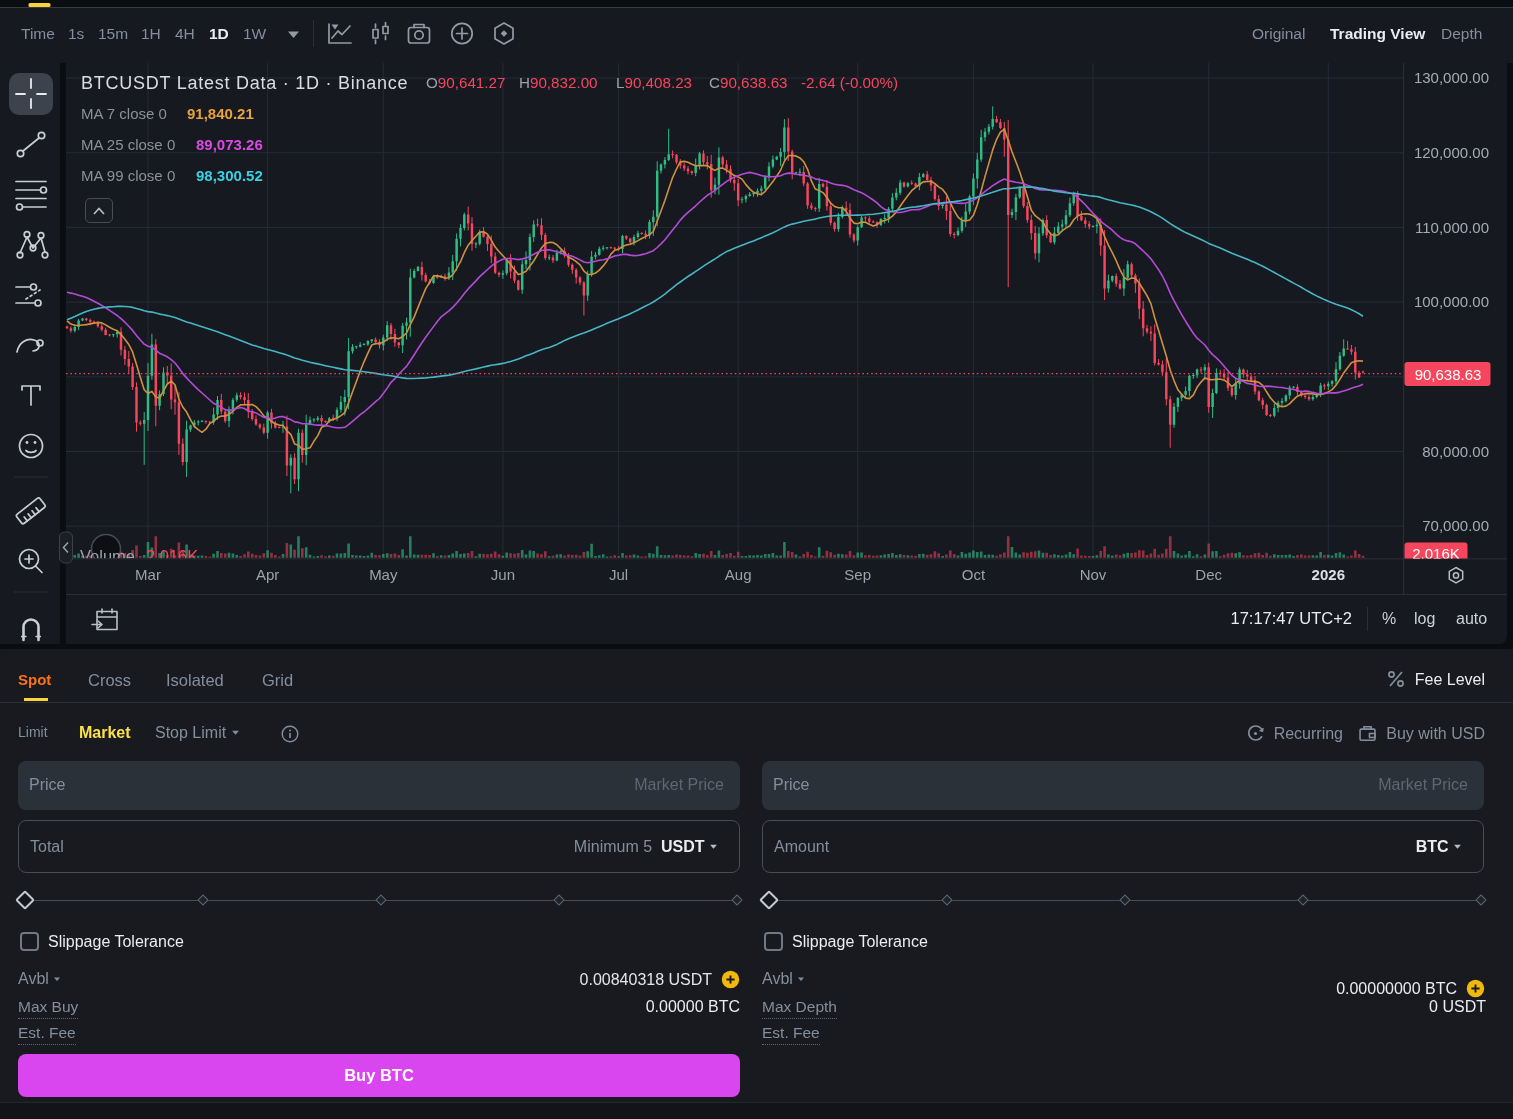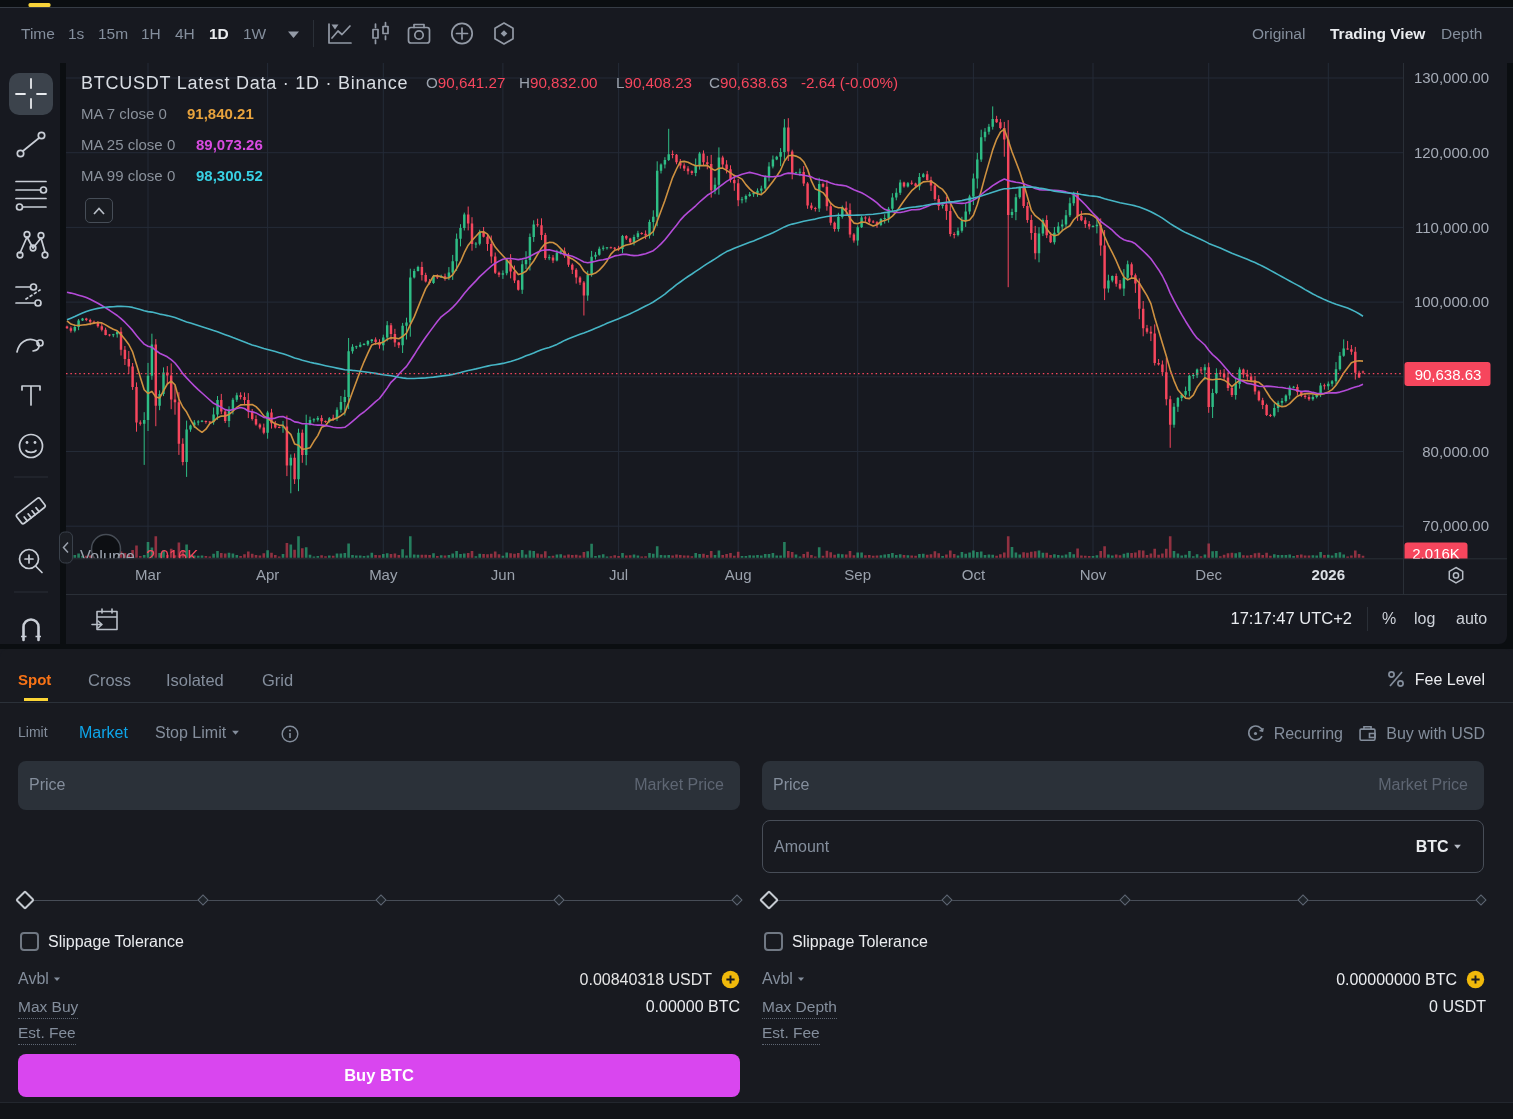--- a/index.html
+++ b/index.html
@@ -200,21 +200,21 @@
 <div class="abs" style="left:24px;top:48.5px;width:24px;height:3px;background:#FCD535"></div>
 <div class="abs" style="right:28px;top:20px;font-size:16px;color:#EAECEF"><svg width="20" height="20" viewBox="0 0 20 20" style="vertical-align:-4px">
           <g fill="none" stroke="#848E9C" stroke-width="1.7">
             <circle cx="5.5" cy="5.5" r="2.6"></circle>
             <circle cx="14.5" cy="14.5" r="2.6"></circle>
             <path d="M16 3L4 17"></path>
           </g>
         </svg>&nbsp; Fee Level</div>
 <div class="abs" style="left:0;top:52.5px;width:1513px;height:1px;background:#2B3139"></div>
 <div class="abs" style="left:18px;top:75px;font-size:14px;color:#848E9C">Limit</div>
-<div class="abs" style="left:79px;top:75px;font-size:16px;font-weight:normal;color:#0ea5e9">Market</div>
+<div class="abs" style="left:79px;top:75px;font-size:16px;font-weight:bold;color:#fde047">Market</div>
 <div class="abs" style="left:155px;top:75px;font-size:16px;color:#848E9C">Stop Limit <svg width="9" height="9" viewBox="0 0 10 10" style="vertical-align:1px">
           <path d="M1.2 3l3.8 4.4L8.8 3z" fill="#848E9C"></path>
         </svg></div>
 <div class="abs" style="left:281px;top:76px"><svg width="18" height="18" viewBox="0 0 18 18" style="vertical-align:-3.5px">
           <circle cx="9" cy="9" r="7.8" fill="none" stroke="#848E9C" stroke-width="1.4"></circle>
           <path d="M9 8v5" stroke="#848E9C" stroke-width="1.6"></path>
           <circle cx="9" cy="5.4" r="1" fill="#848E9C"></circle>
         </svg></div>
 <div class="abs" style="right:170px;top:75px;font-size:16px;color:#848E9C"><svg width="19" height="19" viewBox="0 0 24 24" style="vertical-align:-4px">
           <g fill="none" stroke="#848E9C" stroke-width="2">
@@ -224,20 +224,23 @@
           <circle cx="12" cy="12" r="2" fill="#848E9C"></circle>
         </svg>&nbsp; Recurring</div>
 <div class="abs" style="right:28px;top:75px;font-size:16px;color:#848E9C"><svg width="19" height="19" viewBox="0 0 24 24" style="vertical-align:-4px">
           <g fill="none" stroke="#848E9C" stroke-width="2">
             <rect x="2.6" y="6.5" width="18.8" height="14" rx="1.5"></rect>
             <path d="M7.5 6.5v-3h9v3"></path>
             <rect x="14.5" y="12" width="7" height="5"></rect>
           </g>
         </svg>&nbsp; Buy with USD</div>
 <div class="abs inpf" style="left:18px;top:112px"><span style="color:#848E9C">Price</span><span style="color:#5E6673;float:right">Market Price</span></div>
+<div class="abs inpo" style="left:18px;top:171px"><span style="color:#848E9C">Total</span><span style="float:right"><span style="color:#848E9C">Minimum 5</span>&nbsp; <b style="color:#EAECEF">USDT</b> <svg width="9" height="9" viewBox="0 0 10 10" style="vertical-align:1px">
+            <path d="M1.2 3l3.8 4.4L8.8 3z" fill="#B7BDC6"></path>
+          </svg></span></div>
 
 <div class="abs inpf" style="left:762px;top:112px"><span style="color:#848E9C">Price</span><span style="color:#5E6673;float:right">Market Price</span></div>
 <div class="abs inpo" style="left:762px;top:171px"><span style="color:#848E9C">Amount</span><span style="float:right"><b style="color:#EAECEF">BTC</b> <svg width="9" height="9" viewBox="0 0 10 10" style="vertical-align:1px">
             <path d="M1.2 3l3.8 4.4L8.8 3z" fill="#B7BDC6"></path>
           </svg></span></div>
 <div class="strack" style="left:25px;width:712px"></div>
 <div class="sdot" style="left:199px"></div>
 <div class="sdot" style="left:377px"></div>
 <div class="sdot" style="left:555px"></div>
 <div class="sdot" style="left:733px"></div>
@@ -255,21 +258,21 @@
 <div class="abs" style="left:18px;top:321px;font-size:16px;color:#848E9C">Avbl <svg width="8" height="8" viewBox="0 0 10 10" style="vertical-align:1px">
           <path d="M1.2 3l3.8 4.4L8.8 3z" fill="#848E9C"></path>
         </svg></div>
 <div class="abs" style="right:773px;top:321px;font-size:16px;color:#e5e5e5">0.00840318 USDT&nbsp; <svg width="19" height="19" viewBox="0 0 19 19" style="vertical-align:-4px">
           <circle cx="9.5" cy="9.5" r="8.7" fill="#F0B90B"></circle>
           <path d="M5.4 9.5h8.2M9.5 5.4v8.2" stroke="#181A20" stroke-width="1.9"></path>
         </svg></div>
 <div class="abs" style="left:762px;top:321px;font-size:16px;color:#848E9C">Avbl <svg width="8" height="8" viewBox="0 0 10 10" style="vertical-align:1px">
           <path d="M1.2 3l3.8 4.4L8.8 3z" fill="#848E9C"></path>
         </svg></div>
-<div class="abs" style="right:28px;top:321px;font-size:16px;color:#EAECEF">0.00000000 BTC&nbsp; <svg width="19" height="19" viewBox="0 0 19 19" style="vertical-align:-4px">
+<div class="abs" style="right:28px;top:330px;font-size:16px;color:#EAECEF">0.00000000 BTC&nbsp; <svg width="19" height="19" viewBox="0 0 19 19" style="vertical-align:-4px">
           <circle cx="9.5" cy="9.5" r="8.7" fill="#F0B90B"></circle>
           <path d="M5.4 9.5h8.2M9.5 5.4v8.2" stroke="#181A20" stroke-width="1.9"></path>
         </svg></div>
 <div class="abs du" style="left:18px;top:349px;font-size:15.5px;color:#848E9C">Max Buy</div>
 <div class="abs" style="right:773px;top:349px;font-size:16px;color:#EAECEF">0.00000 BTC</div>
 <div class="abs du" style="left:762px;top:349px;font-size:15.5px;color:#848E9C">Max Depth</div>
 <div class="abs" style="right:27px;top:349px;font-size:16px;color:#EAECEF">0 USDT</div>
 <div class="abs du" style="left:18px;top:375px;font-size:15.5px;color:#848E9C">Est. Fee</div>
 <div class="abs du" style="left:762px;top:375px;font-size:15.5px;color:#848E9C">Est. Fee</div>
 <div class="abs btn" style="left:18px;top:405px;background:#d946ef">Buy BTC</div>

